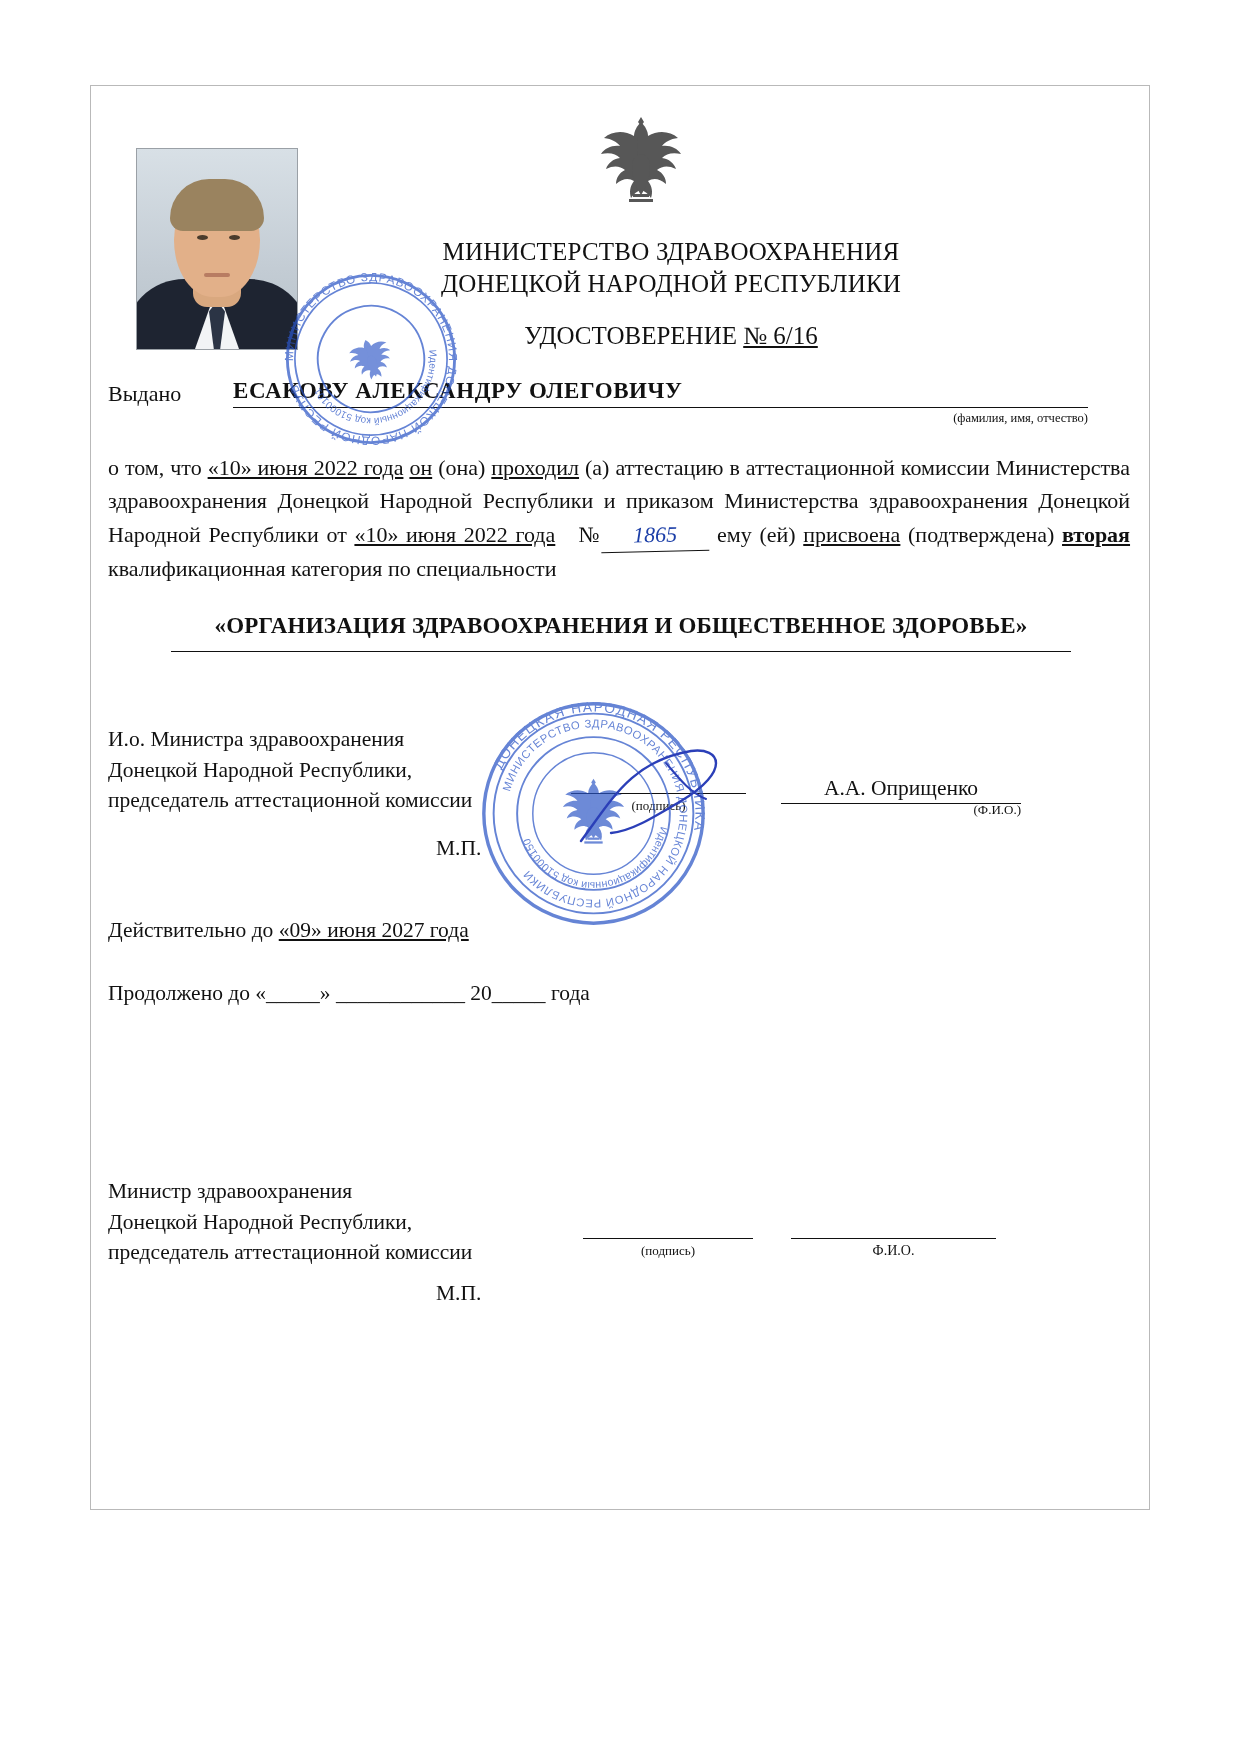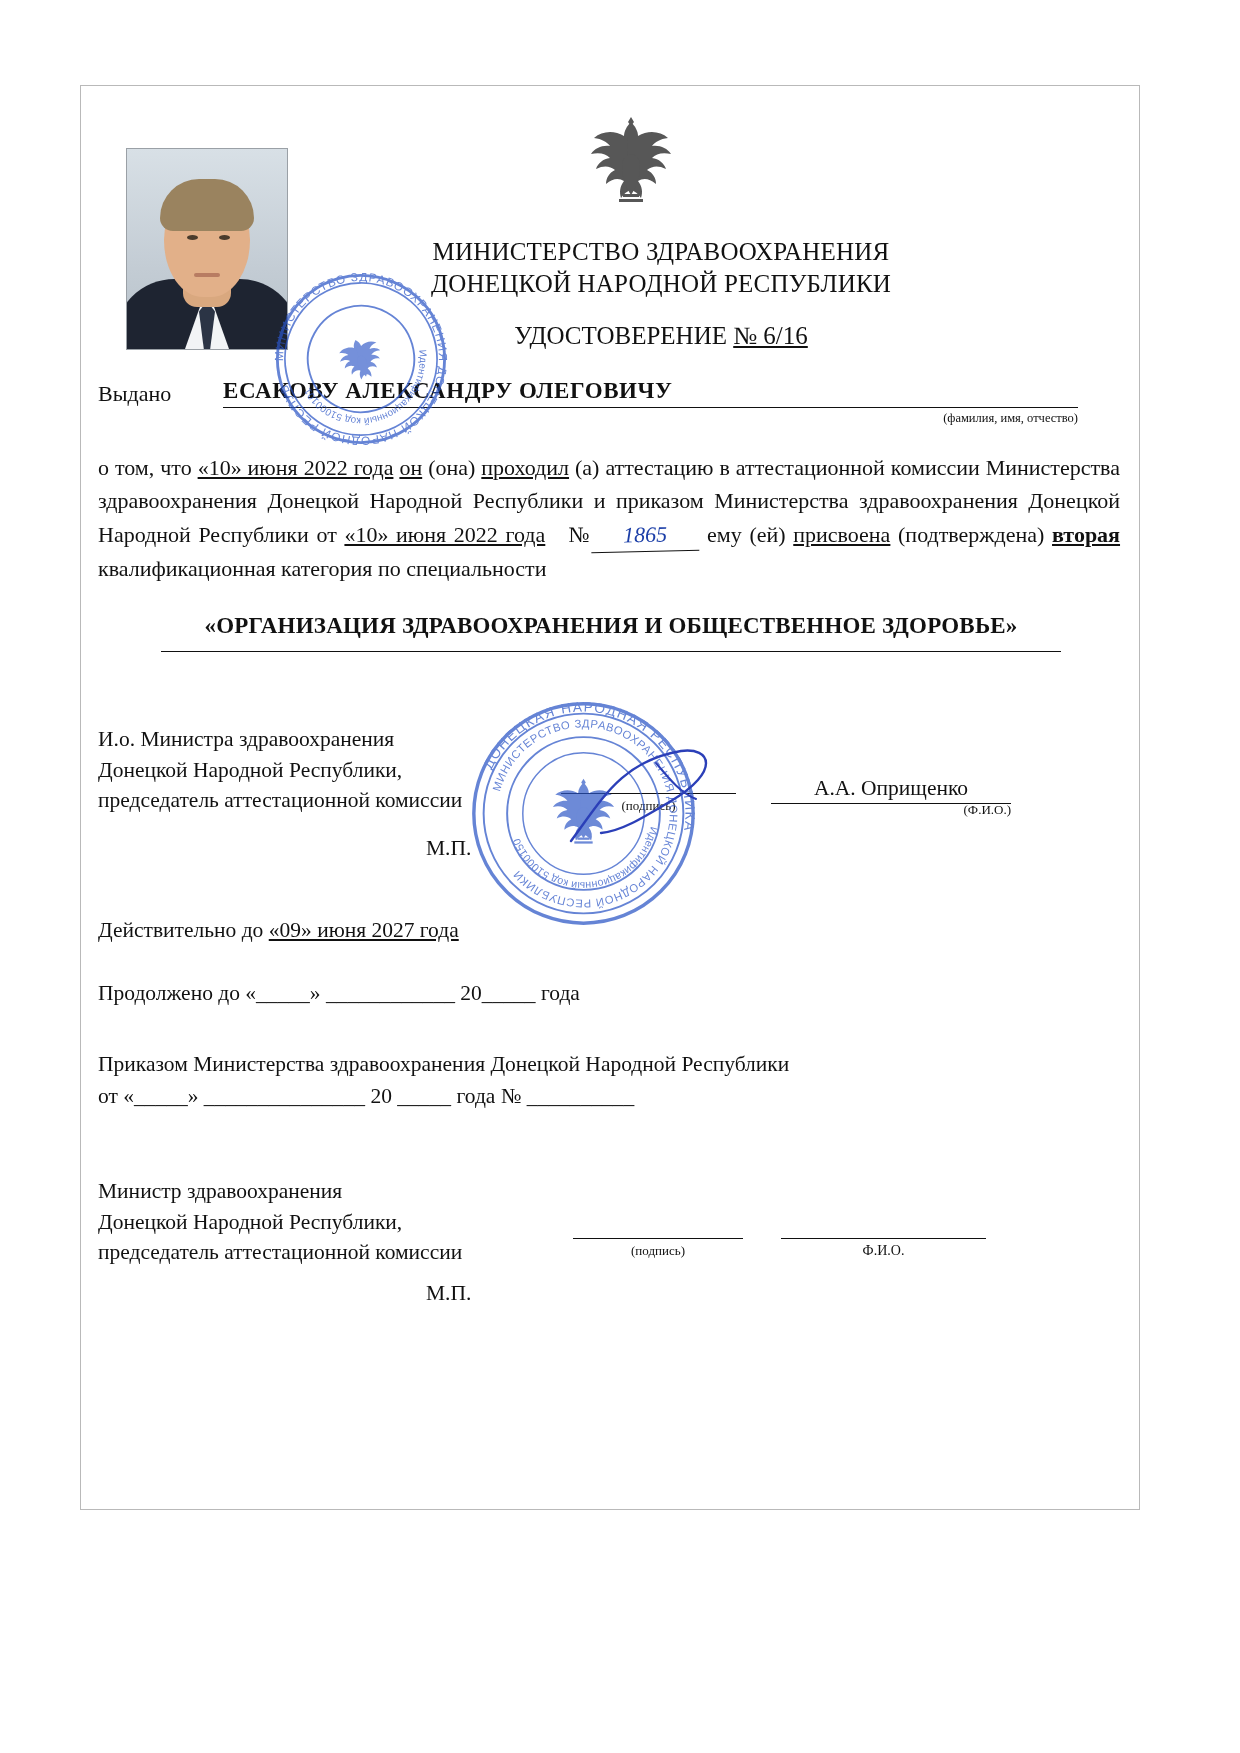--- a/index.html
+++ b/index.html
@@ -11,21 +11,21 @@
     width: 1240px;
     height: 1753px;
     font-family: "Liberation Serif", serif;
     color: #111;
     position: relative;
     overflow: hidden;
   }
 
   .page {
     position: absolute;
-    left: 80px;
+    left: 90px;
     top: 85px;
     width: 1060px;
     height: 1425px;
     border: 1px solid #b9b9b9;
     background: #fff;
     box-sizing: border-box;
   }
 
   
   .photo {
@@ -302,24 +302,20 @@
   <div class="sig1-fio">А.А. Оприщенко</div>
   <div class="sig1-fio-sub">(Ф.И.О.)</div>
   <div class="mp1">М.П.</div>
 
   <div class="valid">
     <span>Действительно до </span><u>«09» июня 2027 года</u>
   </div>
 
   <div class="prolong">Продолжено до «_____» ____________ 20_____  года</div>
 
-  <div class="order">
-    <div>Приказом Министерства здравоохранения Донецкой Народной Республики</div>
-    <div>от «_____» _______________ 20 _____  года № __________</div>
-  </div>
 
   <div class="sig2">
     <div>Министр здравоохранения</div>
     <div>Донецкой Народной Республики,</div>
     <div>председатель аттестационной комиссии</div>
   </div>
   <div class="sig2-line1"></div>
   <div class="sig2-sub1">(подпись)</div>
   <div class="sig2-line2"></div>
   <div class="sig2-sub2">Ф.И.О.</div>

